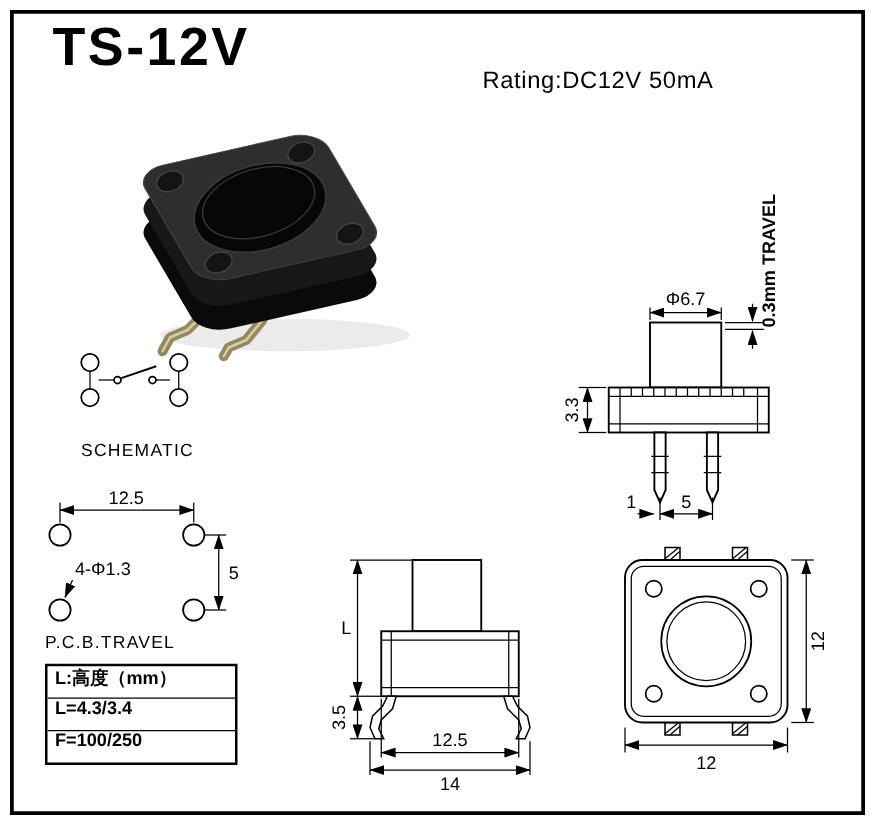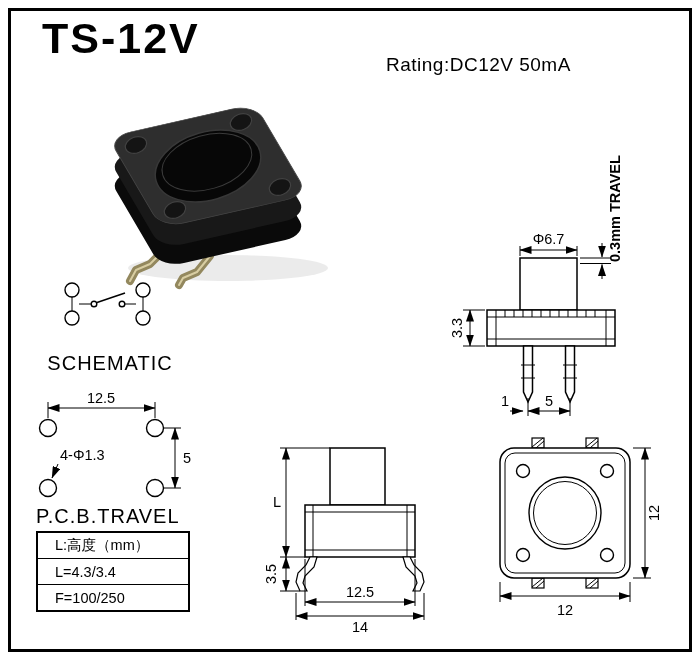--- a/index.html
+++ b/index.html
@@ -1,31 +1,31 @@
 <!DOCTYPE html>
 <html><head>
 <meta charset="utf-8">
 <style>
   html,body{margin:0;padding:0;background:#fff;}
   body{font-family:"Liberation Sans",sans-serif;color:#000;}
   .page{position:relative;width:700px;height:660px;background:#fff;overflow:hidden;}
   .frame{position:absolute;left:8px;top:8px;right:8px;bottom:8px;border:3px solid #000;pointer-events:none;}
   .title{position:absolute;left:42px;top:14px;font-size:43px;font-weight:bold;letter-spacing:2px;}
   .rating{position:absolute;left:386px;top:54px;font-size:19px;letter-spacing:.5px;}
-  .caption{position:absolute;font-size:20px;letter-spacing:1px;font-weight:bold;}
+  .caption{position:absolute;font-size:14px;letter-spacing:1px;font-weight:bold;}
   .drawing{position:absolute;overflow:visible;}
   .ln{fill:#fff;stroke:#000;stroke-width:1.5;}
   .sk{fill:#fff;stroke:#000;stroke-width:1.4;}
   .thin{fill:none;stroke:#000;stroke-width:1;}
   .dt{font-family:"Liberation Sans",sans-serif;font-size:14.5px;fill:#000;}
   .leg{fill:none;stroke:#93885e;stroke-width:8;stroke-linecap:round;stroke-linejoin:round;}
   .leg-hl{fill:none;stroke:#d8cda2;stroke-width:2;stroke-linecap:round;stroke-linejoin:round;}
   .post{fill:#141414;stroke:#424242;stroke-width:1.2;}
   .spec-table{position:absolute;left:36px;top:531px;width:150px;border:2px solid #000;background:#fff;}
-  .spec-row{height:25px;display:flex;align-items:center;padding-left:17px;font-size:14.5px;border-top:1.5px solid #000;}
+  .spec-row{height:25px;display:flex;padding-left:6px;font-size:14.5px;border-top:1.5px solid #000;font-weight:bold;}
   .spec-row:first-child{border-top:none;}
 </style>
 </head>
 <body>
 
 <div class="page">
 
   <svg width="0" height="0" style="position:absolute">
     <defs>
       <marker id="ae" markerWidth="12" markerHeight="8" refX="11.5" refY="4" orient="auto" markerUnits="userSpaceOnUse">

